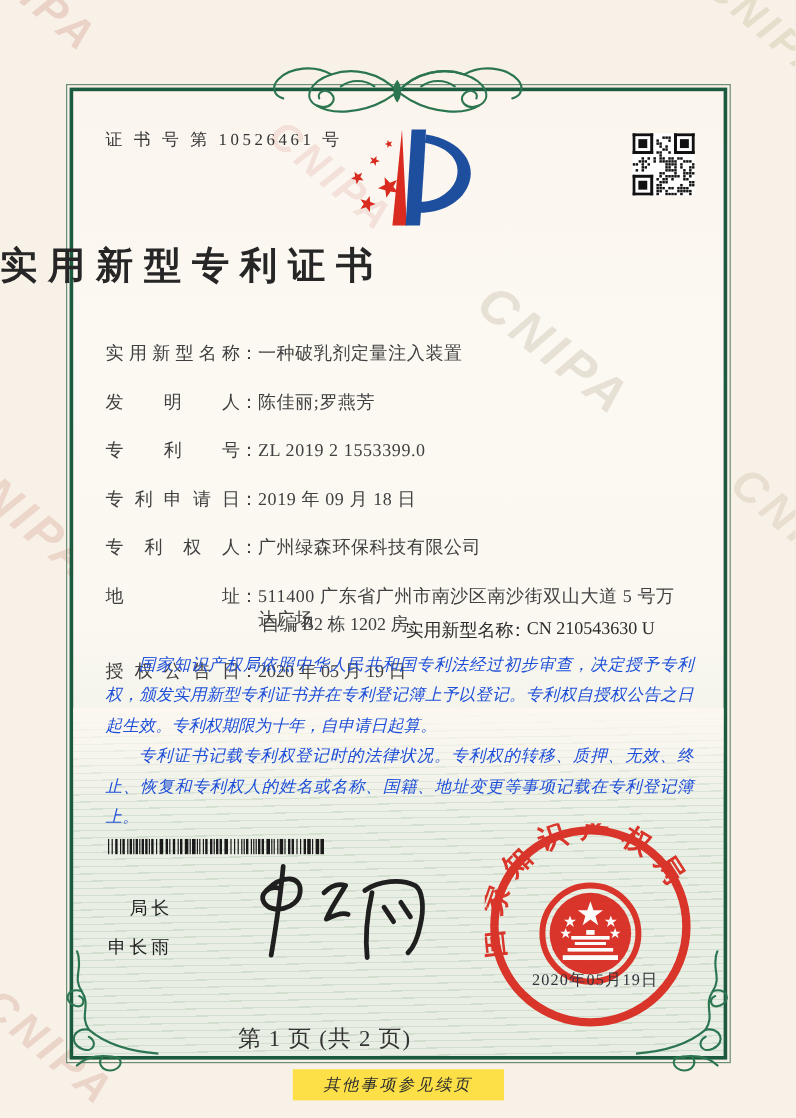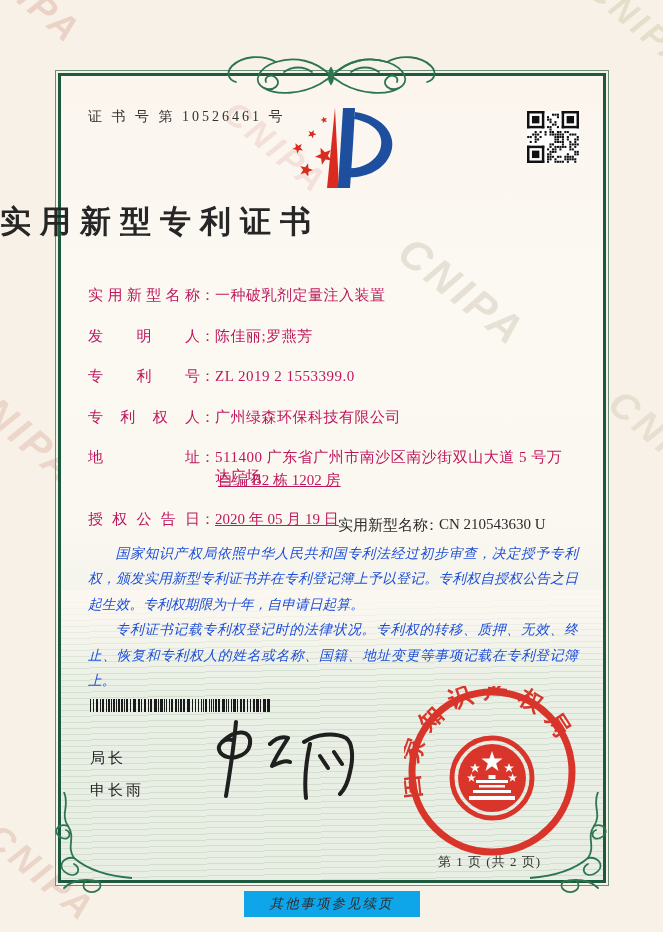--- a/index.html
+++ b/index.html
@@ -10,38 +10,38 @@
   .frame-inner{position:absolute;left:2px;top:2px;right:2px;bottom:2px;border:3px solid #1c5a3f;
     background:linear-gradient(180deg,#fbf5ee 0%,#fcf9f3 30%,#fbf8f1 55%,#f2f3ea 68%,#e9efe4 78%,#e8eee3 100%);}
   .band{position:absolute;left:0;right:0;bottom:0;height:290px;z-index:0;
     background-image:linear-gradient(180deg,rgba(252,248,241,.95) 0,rgba(252,248,241,0) 80px),
       repeating-linear-gradient(179deg,rgba(120,160,125,.20) 0 1px,rgba(120,160,125,0) 1px 6px);}
   .content{position:absolute;left:0;top:0;width:663px;height:932px;z-index:3;color:#2b2b2b;padding-left:42px;}
   .certno{position:absolute;left:88px;top:108px;font-size:14px;letter-spacing:3px;color:#333;}
   .logo{position:absolute;left:272px;top:100px;}
   .qr{position:absolute;left:527px;top:111px;}
   .title{position:absolute;left:0;top:201px;width:663px;text-align:left;font-size:31px;font-weight:bold;letter-spacing:9px;color:#262626;}
-  .fields{position:absolute;left:88px;top:286px;width:500px;font-size:15px;color:#be185d;text-decoration:underline;}
+  .fields{position:absolute;left:88px;top:286px;width:500px;font-size:15px;color:#404040;}
   .frow{margin-bottom:21.5px;line-height:19px;white-space:nowrap;}
   .flabel{display:inline-block;width:112px;text-align:justify;text-align-last:justify;vertical-align:top;}
   .fcolon{display:inline-block;vertical-align:top;}
   .fval{display:inline-block;vertical-align:top;white-space:normal;width:360px;letter-spacing:.5px;}
   .addr2{margin-left:130px;margin-top:-17px;margin-bottom:20px;line-height:19px;font-size:15px;}
   .pairrow{white-space:nowrap;}
   .pair2{position:absolute;left:338px;top:516px;font-size:15px;white-space:nowrap;}
   .legal{position:absolute;left:88px;top:541px;width:490px;font-size:13.8px;line-height:1.84;font-style:italic;color:#1d4ed8;text-align:justify;}
   .legal p{margin:0;text-indent:2em;}
   .barcode{position:absolute;left:90px;top:699px;}
-  .director{position:absolute;left:90px;top:742px;font-size:15px;letter-spacing:3px;color:#222;line-height:32px;}
+  .director{position:absolute;left:90px;top:742px;font-size:15px;letter-spacing:3px;color:#222;line-height:32px;text-align:right;}
   .signature{position:absolute;left:192px;top:708px;}
   .seal{position:absolute;left:404px;top:686px;z-index:4;}
   .sealdate{position:absolute;left:406px;top:808px;width:180px;text-align:center;font-size:13.5px;letter-spacing:1px;color:#33333b;z-index:5;}
-  .pageinfo{position:absolute;left:0;top:853px;width:541px;text-align:right;font-size:13px;letter-spacing:1px;color:#333;}
+  .pageinfo{position:absolute;left:0;top:853px;width:541px;text-align:center;font-size:19px;letter-spacing:1px;color:#333;}
   .footnote{position:absolute;left:0;top:891px;width:663px;text-align:center;z-index:4;}
-  .footnote span{display:inline-block;background:#0ea5e9;padding:4px 26px;font-size:13.5px;font-style:italic;letter-spacing:2px;color:#2e2e2e;}
+  .footnote span{display:inline-block;background:#fde047;padding:4px 26px;font-size:13.5px;font-style:italic;letter-spacing:2px;color:#2e2e2e;}
   .orn{position:absolute;z-index:3;}
 </style>
 </head>
 <body>
 
 <div class="page">
 
   <div class="wm" style="left:-38px;top:-26px;font-size:36px;color:rgba(214,160,148,.38);transform:rotate(40deg);">CNIPA</div>
   <div class="wm" style="left:578px;top:4px;font-size:34px;color:rgba(196,186,152,.35);transform:rotate(40deg);">CNIPA</div>
   <div class="wm" style="left:214px;top:128px;font-size:34px;color:rgba(222,170,160,.28);transform:rotate(40deg);z-index:3;">CNIPA</div>
@@ -256,20 +256,23 @@
       <div class="frow">
         <span class="flabel">实用新型名称</span><span class="fcolon">：</span><span class="fval">一种破乳剂定量注入装置</span>
       </div>
       <div class="frow">
         <span class="flabel">发明人</span><span class="fcolon">：</span><span class="fval">陈佳丽;罗燕芳</span>
       </div>
       <div class="frow">
         <span class="flabel">专利号</span><span class="fcolon">：</span><span class="fval">ZL 2019 2 1553399.0</span>
       </div>
       <div class="frow">
+        <span class="flabel">专利申请日</span><span class="fcolon">：</span><span class="fval">2019 年 09 月 18 日</span>
+      </div>
+      <div class="frow">
         <span class="flabel">专利权人</span><span class="fcolon">：</span><span class="fval">广州绿森环保科技有限公司</span>
       </div>
       <div class="frow" style="margin-bottom:2px;">
         <span class="flabel">地址</span><span class="fcolon">：</span><span class="fval">511400 广东省广州市南沙区南沙街双山大道 5 号万达广场</span>
       </div>
       <div class="addr2">自编 B2 栋 1202 房</div>
       <div class="frow pairrow">
         <span class="flabel">授权公告日</span><span class="fcolon">：</span><span>2020 年 05 月 19 日</span>
       </div>
     </div>
@@ -381,20 +384,21 @@
           <path d="M-24,-4 L-22.7,-0.5 -19,-0.5 -22,1.8 -20.8,5.4 -24,3.1 -27.2,5.4 -26,1.8 -29,-0.5 -25.3,-0.5 Z" transform="translate(1,-1) scale(.9)"></path>
           <path d="M24,-4 L25.3,-0.5 29,-0.5 26,1.8 27.2,5.4 24,3.1 20.8,5.4 22,1.8 19,-0.5 22.7,-0.5 Z" transform="translate(-1,-1) scale(.9)"></path>
           <rect x="-16" y="2" width="32" height="3"></rect>
           <rect x="-13" y="7" width="26" height="2.5"></rect>
           <rect x="-19" y="12" width="38" height="3"></rect>
           <rect x="-23" y="18" width="46" height="4"></rect>
           <rect x="-3.5" y="-3" width="7" height="4"></rect>
         </g>
       </g>
     </svg>
+    <div class="sealdate">2020年05月19日</div>
 
     <div class="pageinfo">第 1 页 (共 2 页)</div>
 
     <div class="footnote">
       <span>其他事项参见续页</span>
     </div>
 
   </div>
 </div>
 

